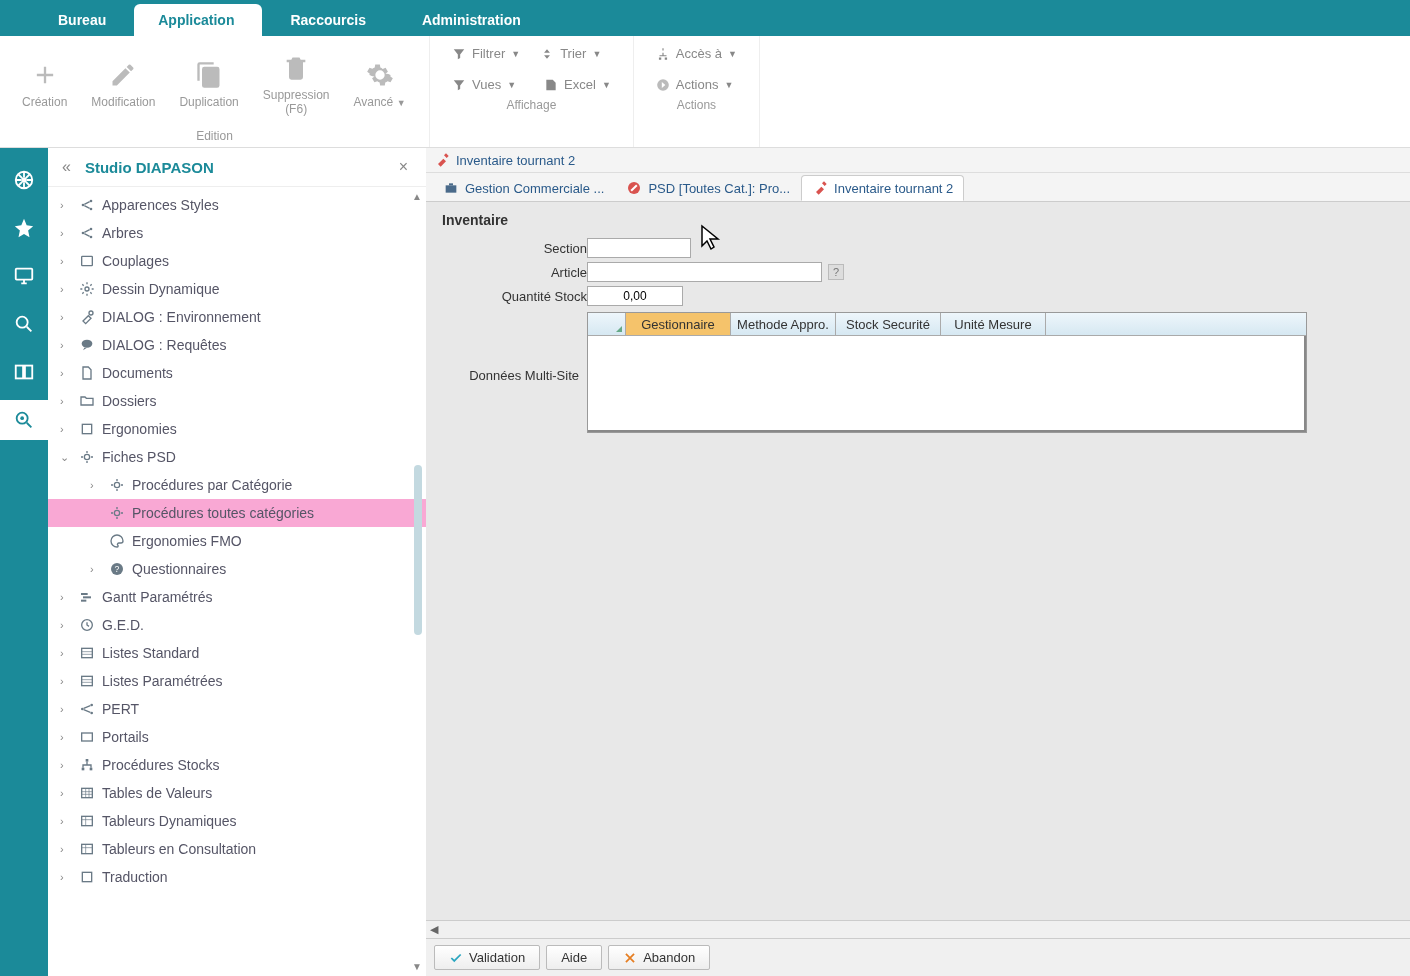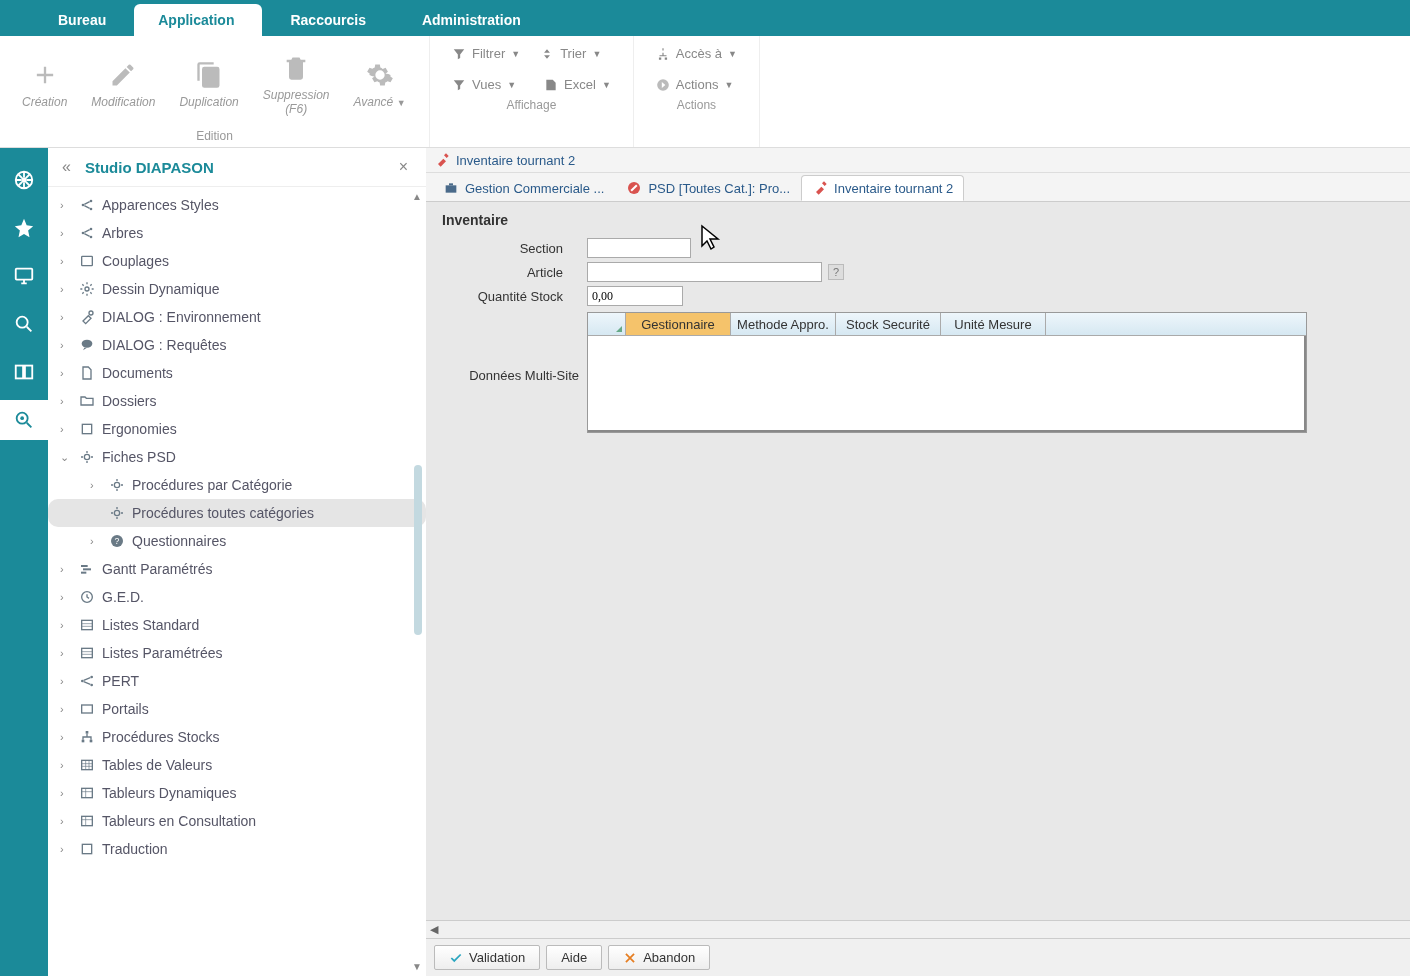--- a/index.html
+++ b/index.html
@@ -7,21 +7,21 @@
 
 
 .top-tabs { background: #1b8a99; height: 36px; display: flex; align-items: flex-end; padding-left: 30px; }
 .top-tab { padding: 8px 28px; color: #fff; cursor: pointer; font-size: 14px; font-weight: 600; }
 .top-tab.active { background: #fff; color: #1b8a99; border-radius: 6px 6px 0 0; padding-left: 24px; }
 
 
 .ribbon { background: #fff; height: 112px; display: flex; border-bottom: 1px solid #ddd; }
 .ribbon-group { display: flex; flex-direction: column; padding: 6px 12px 4px 12px; border-right: 1px solid #eee; }
 .ribbon-btns { display: flex; gap: 4px; flex: 1; }
-.ribbon-btn { display: flex; flex-direction: column; align-items: center; justify-content: center; padding: 4px 10px; cursor: pointer; color: #999; font-size: 12px; min-width: 60px; font-style: italic; }
+.ribbon-btn { display: flex; flex-direction: column; align-items: center; justify-content: center; padding: 4px 10px; cursor: pointer; color: #999; font-size: 12px; min-width: 60px; }
 .ribbon-btn svg { margin-bottom: 6px; }
 .ribbon-group-label { text-align: center; color: #999; font-size: 12px; padding-top: 2px; }
 .ribbon-col { display: flex; flex-direction: column; justify-content: center; gap: 8px; }
 .ribbon-small { display: flex; align-items: center; gap: 6px; padding: 4px 10px; color: #888; cursor: pointer; font-size: 13px; }
 .ribbon-small svg { fill: #888; }
 
 
 .main { display: flex; height: calc(100% - 148px); }
 
 
@@ -32,21 +32,21 @@
 .icon-bar-item.active svg { fill: #1b8a99; }
 
 
 .sidebar { width: 378px; background: #fff; display: flex; flex-direction: column; position: relative; }
 .sidebar-header { display: flex; align-items: center; padding: 10px 14px; border-bottom: 1px solid #eee; }
 .sidebar-title { color: #1b8a99; font-weight: 700; font-size: 15px; flex: 1; }
 .sidebar-collapse { color: #888; cursor: pointer; font-size: 16px; }
 .sidebar-close { color: #888; cursor: pointer; font-size: 16px; margin-left: auto; padding: 0 4px; }
 .tree { flex: 1; overflow-y: auto; padding: 4px 0; position: relative; }
 .tree-item { display: flex; align-items: center; padding: 5px 8px 5px 12px; cursor: pointer; color: #556; font-size: 14px; }
-.tree-item.selected { background: #e5e5e5; border-radius: 10px; }
+.tree-item.selected { background: #f9a8d4; }
 .tree-item.child { padding-left: 42px; }
 .tree-chevron { width: 14px; color: #888; font-size: 11px; margin-right: 4px; }
 .tree-icon { width: 18px; height: 18px; margin-right: 6px; display: inline-flex; align-items: center; justify-content: center; }
 .tree-icon svg { fill: #6a7a86; }
 .tree-scroll-indicator { position: absolute; right: 4px; top: 278px; width: 8px; height: 170px; background: #c3d9e0; border-radius: 4px; }
 .tree-arrow-up { position: absolute; right: 4px; top: 4px; font-size: 10px; color: #888; }
 .tree-arrow-down { position: absolute; right: 4px; bottom: 4px; font-size: 10px; color: #888; }
 
 
 .content { flex: 1; background: #e8e8e8; display: flex; flex-direction: column; }
@@ -54,25 +54,25 @@
 .breadcrumb-bar svg { fill: #d9534f; }
 .breadcrumb-text { color: #2a5a8a; font-size: 13px; }
 .doc-tabs { background: #f4f4f4; display: flex; padding: 2px 6px 0 6px; border-bottom: 1px solid #ccc; }
 .doc-tab { display: flex; align-items: center; gap: 6px; padding: 4px 10px; border: 1px solid transparent; cursor: pointer; font-size: 13px; color: #2a5a8a; }
 .doc-tab.active { background: #fff; border: 1px solid #ccc; border-bottom: 1px solid #fff; border-radius: 4px 4px 0 0; }
 .doc-tab svg { width: 16px; height: 16px; }
 
 .form-area { flex: 1; background: #e8e8e8; padding: 10px 16px; position: relative; overflow: hidden; }
 .form-title { font-weight: 700; color: #333; font-size: 14px; margin-bottom: 10px; }
 .form-row { display: flex; align-items: center; margin-bottom: 4px; }
-.form-label { width: 145px; text-align: right; padding-right: 24px; color: #333; font-size: 13px; }
+.form-label { width: 145px; text-align: right; padding-right: 0; color: #333; font-size: 13px; }
 .form-input { height: 20px; border: 1px solid #aaa; background: #fff; font-size: 12px; padding: 0 4px; }
 .form-input.section { width: 104px; }
 .form-input.article { width: 235px; }
-.form-input.qty { width: 96px; text-align: left; font-family: Liberation Serif, serif; }
+.form-input.qty { width: 96px; text-align: center; font-family: Liberation Sans, sans-serif; }
 .help-btn { width: 16px; height: 16px; display: inline-flex; align-items: center; justify-content: center; background: #ddd; border: 1px solid #bbb; color: #777; font-size: 11px; margin-left: 6px; cursor: pointer; }
 
 .grid-wrap { display: flex; margin-top: 6px; align-items: center; }
 .grid-label { width: 145px; text-align: right; padding-right: 8px; padding-top: 6px; font-size: 13px; }
 .grid { border: 1px solid #999; background: #fff; }
 .grid-header { display: flex; background: linear-gradient(#eef6fb, #d6e8f2); border-bottom: 1px solid #aaa; }
 .grid-corner { width: 38px; height: 22px; border-right: 1px solid #aaa; background: linear-gradient(#eef6fb, #d6e8f2); position: relative; }
 .grid-corner::after { content: ''; position: absolute; right: 3px; bottom: 3px; width: 0; height: 0; border-left: 6px solid transparent; border-bottom: 6px solid #6a8; }
 .grid-col { height: 22px; display: flex; align-items: center; justify-content: center; border-right: 1px solid #aaa; font-size: 13px; color: #333; }
 .grid-col.active { background: #f5c36b; }
@@ -357,20 +357,29 @@
         </div>
       <div class="tree-item child selected">
           <span class="tree-chevron"></span>
           <span class="tree-icon">
             <svg width="16" height="16" viewBox="0 0 24 24">
               <circle cx="12" cy="12" r="4" fill="none" stroke="#6a7a86" stroke-width="2"></circle>
               <path d="M12 3v3M12 18v3M3 12h3M18 12h3" stroke="#6a7a86" stroke-width="2"></path>
             </svg>
           </span>
           <span>Procédures toutes catégories</span>
+        </div>
+      <div class="tree-item child">
+          <span class="tree-chevron"></span>
+          <span class="tree-icon">
+            <svg width="16" height="16" viewBox="0 0 24 24">
+              <path d="M12 3a9 9 0 1 0 0 18c2 0 2-2 1-3s0-3 2-3h3a3 3 0 0 0 3-3 9 9 0 0 0-9-9z" fill="none" stroke="#6a7a86" stroke-width="2"></path>
+            </svg>
+          </span>
+          <span>Ergonomies FMO</span>
         </div>
       <div class="tree-item child">
           <span class="tree-chevron">›</span>
           <span class="tree-icon">
             <svg width="16" height="16" viewBox="0 0 24 24">
               <circle cx="12" cy="12" r="9" fill="#6a7a86"></circle>
               <text x="12" y="17" font-size="13" fill="#fff" text-anchor="middle">?</text>
             </svg>
           </span>
           <span>Questionnaires</span>

